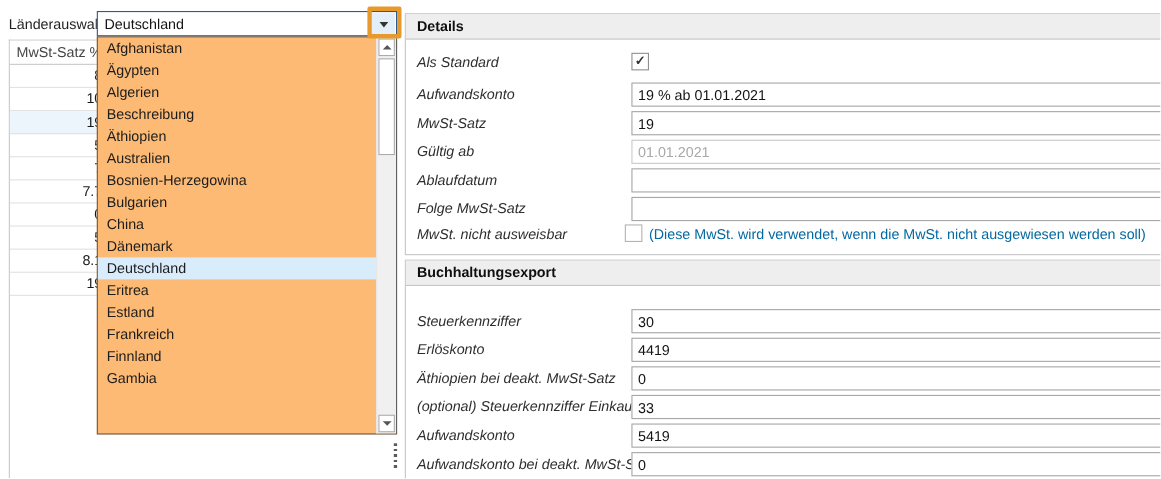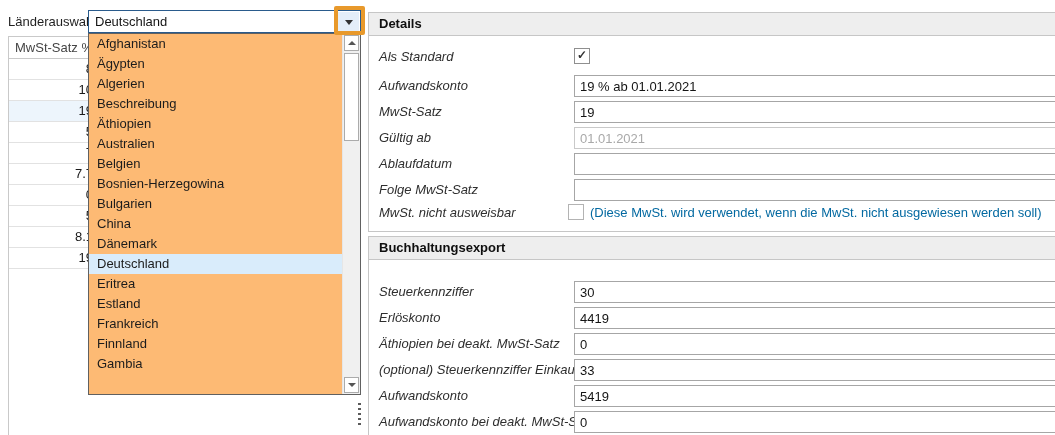--- a/index.html
+++ b/index.html
@@ -93,21 +93,20 @@
   </div>
 
   <div class="popup">
     <div id="dd-list">
         <div class="dd-item">Afghanistan</div>
         <div class="dd-item">Ägypten</div>
         <div class="dd-item">Algerien</div>
         <div class="dd-item">Beschreibung</div>
         <div class="dd-item">Äthiopien</div>
         <div class="dd-item">Australien</div>
-        <div class="dd-item">Belgien</div>
         <div class="dd-item">Bosnien-Herzegowina</div>
         <div class="dd-item">Bulgarien</div>
         <div class="dd-item">China</div>
         <div class="dd-item">Dänemark</div>
         <div class="dd-item selected">Deutschland</div>
         <div class="dd-item">Eritrea</div>
         <div class="dd-item">Estland</div>
         <div class="dd-item">Frankreich</div>
         <div class="dd-item">Finnland</div>
         <div class="dd-item">Gambia</div>

